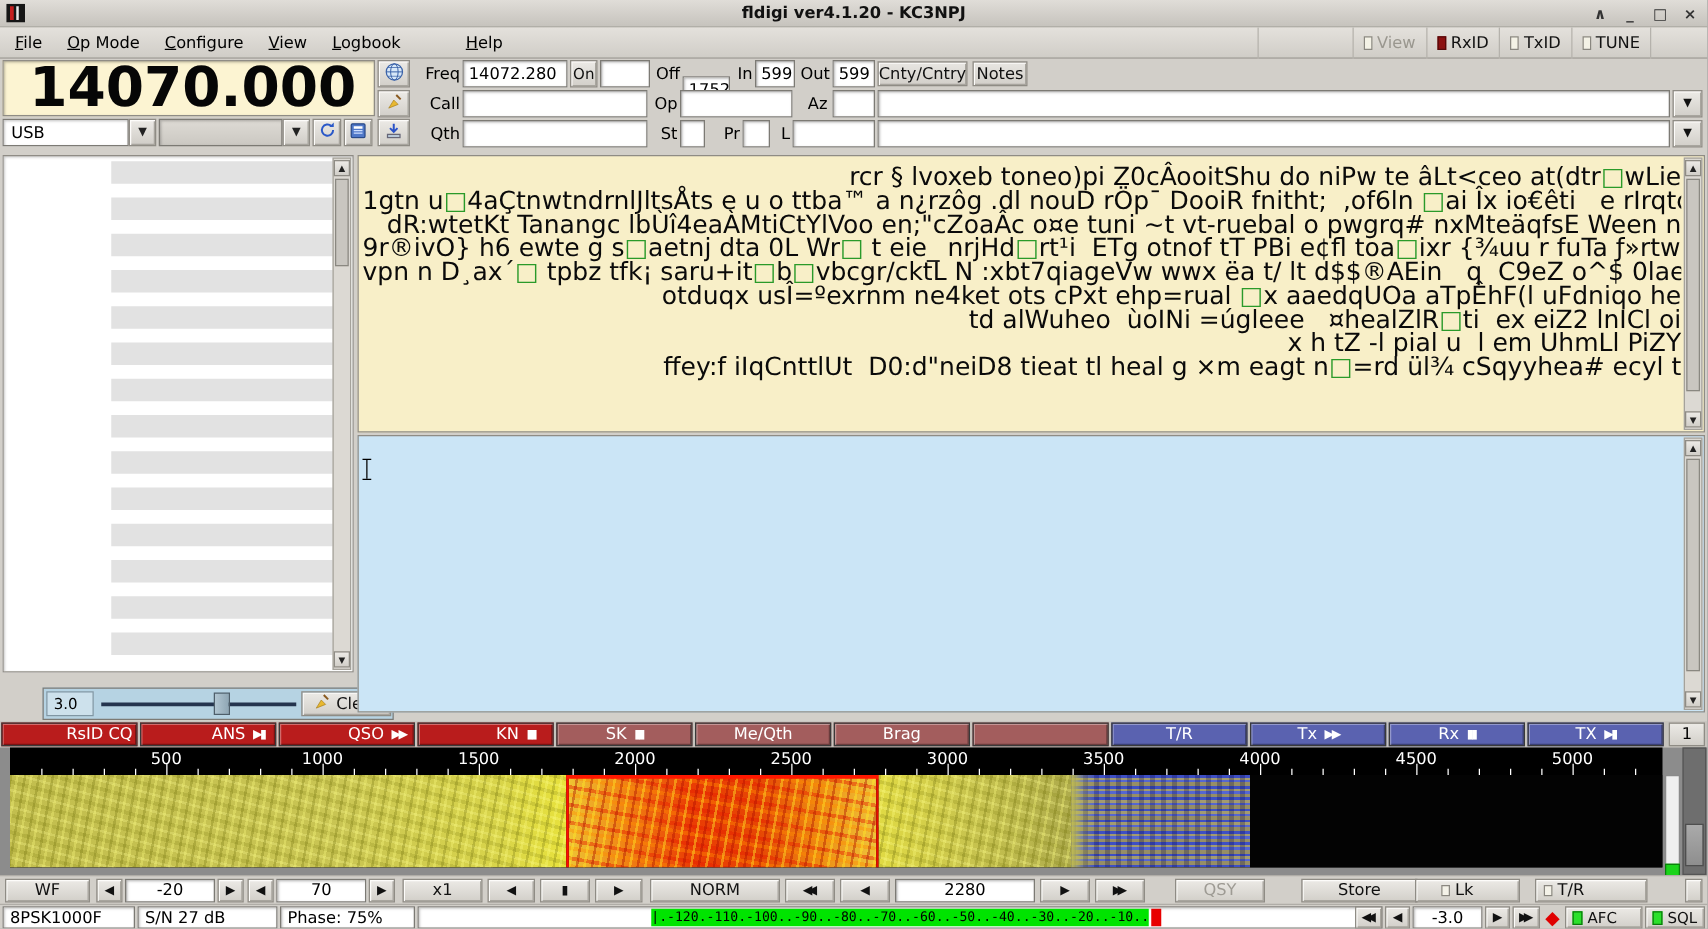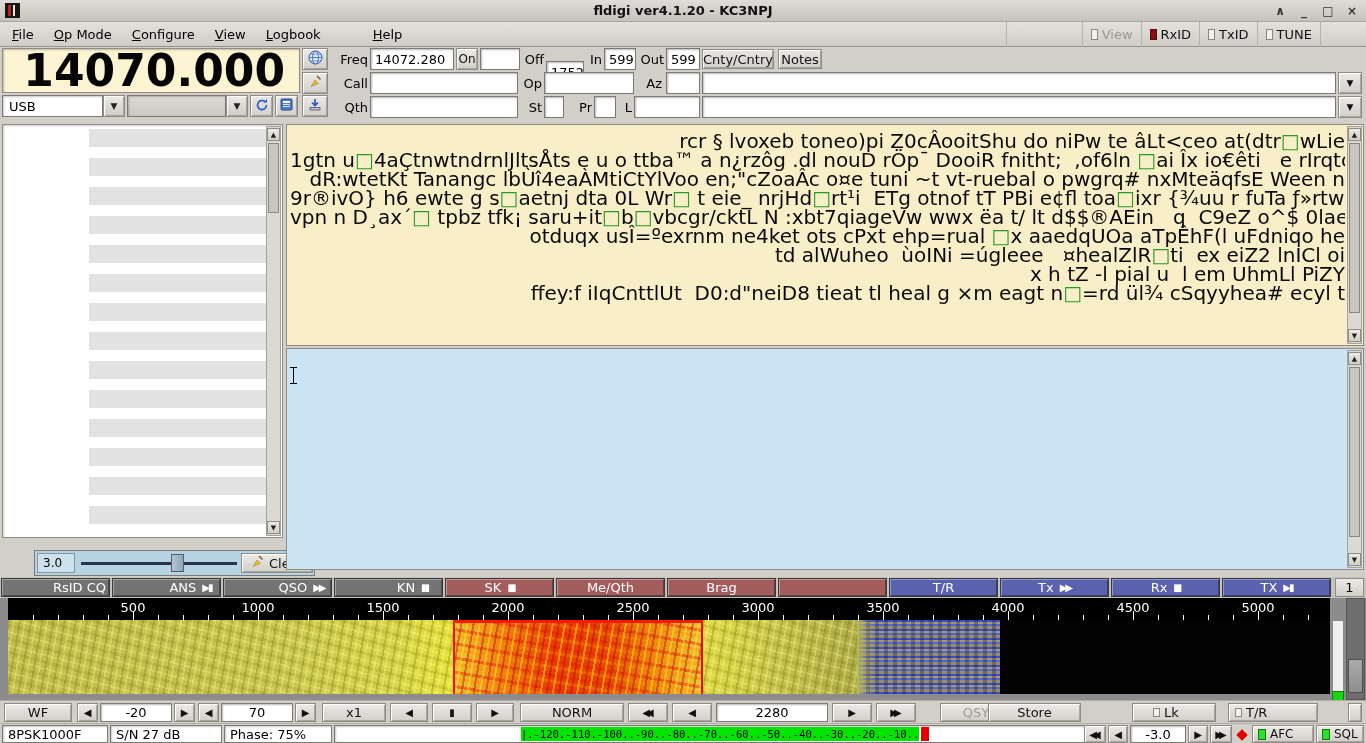--- a/index.html
+++ b/index.html
@@ -63,21 +63,21 @@
   .gbox{color:#2a9a2a;}
   #txpane{position:absolute;left:286px;top:348px;width:1078px;height:222px;background:#cbe5f6;border:1px solid #8f8c85;}
   #tx-content{position:absolute;left:4px;top:4px;right:18px;bottom:2px;font-size:15px;white-space:pre;}
   .ibeam{position:absolute;left:2px;top:18px;width:9px;height:17px;}
   .ibeam::before{content:"";position:absolute;left:4px;top:1px;bottom:1px;width:1px;background:#000;}
   .ibeam::after{content:"";position:absolute;left:1px;right:1px;top:0;height:1px;background:#000;box-shadow:0 16px 0 #000;}
 
   
   #macrobar{position:absolute;left:0;top:577px;width:1366px;height:21px;background:#c6c3bd;}
   .macro{position:absolute;top:1px;height:19px;width:109px;color:#fff;display:flex;align-items:center;justify-content:center;gap:6px;font-size:13px;border:1px solid #3a3a3a;box-shadow:inset 1px 1px 0 rgba(255,255,255,.35),inset -1px -1px 0 rgba(0,0,0,.35);}
-  .macro.teal{background:#737373;padding-left:48px;}
+  .macro.teal{background:#b91c1c;padding-left:48px;}
   .macro.red{background:#a35d5d;}
   .macro.blue{background:#5a62b0;}
   .micon{font-size:10px;letter-spacing:-2px;}
   .macroset{position:absolute;left:1335px;top:1px;width:29px;height:19px;background:linear-gradient(#eceae6,#d2cfc9);border:1px solid #8f8c85;display:flex;align-items:center;justify-content:center;font-size:13px;color:#000;}
 
   
   #wfsection{position:absolute;left:0;top:598px;width:1366px;height:102px;background:#8c8c8c;}
   #wfscale{position:absolute;left:8px;top:0;width:1322px;height:22px;background:#000;}
   .tick{position:absolute;bottom:0;width:1px;background:#fff;}
   .slabel{position:absolute;top:2px;transform:translateX(-50%);color:#fff;font-size:13px;}
@@ -459,21 +459,21 @@
     <div class="btn arr" style="left:390px;width:38px">◀</div>
     <div class="btn arr" style="left:432px;width:40px">▮</div>
     <div class="btn arr" style="left:476px;width:38px">▶</div>
     <div class="btn" style="left:520px;width:104px">NORM</div>
     <div class="btn arr dbl" style="left:628px;width:40px">◀◀</div>
     <div class="btn arr" style="left:672px;width:40px">◀</div>
     <div class="val" style="left:716px;width:112px">2280</div>
     <div class="btn arr" style="left:832px;width:40px">▶</div>
     <div class="btn arr dbl" style="left:876px;width:40px">▶▶</div>
     <div class="btn disabled" style="left:940px;width:72px">QSY</div>
-    <div class="btn" style="left:988px;width:93px">Store</div>
+    <div class="btn" style="left:1041px;width:93px">Store</div>
     <div class="btn chk" style="left:1132px;width:84px;justify-content:flex-start;padding-left:20px">
       <span class="cbox"></span>
       <span>Lk</span>
     </div>
     <div class="btn chk" style="left:1228px;width:90px;justify-content:flex-start;padding-left:6px">
       <span class="cbox"></span>
       <span>T/R</span>
     </div>
     <div class="btn" style="left:1348px;width:14px"></div>
   </div>

